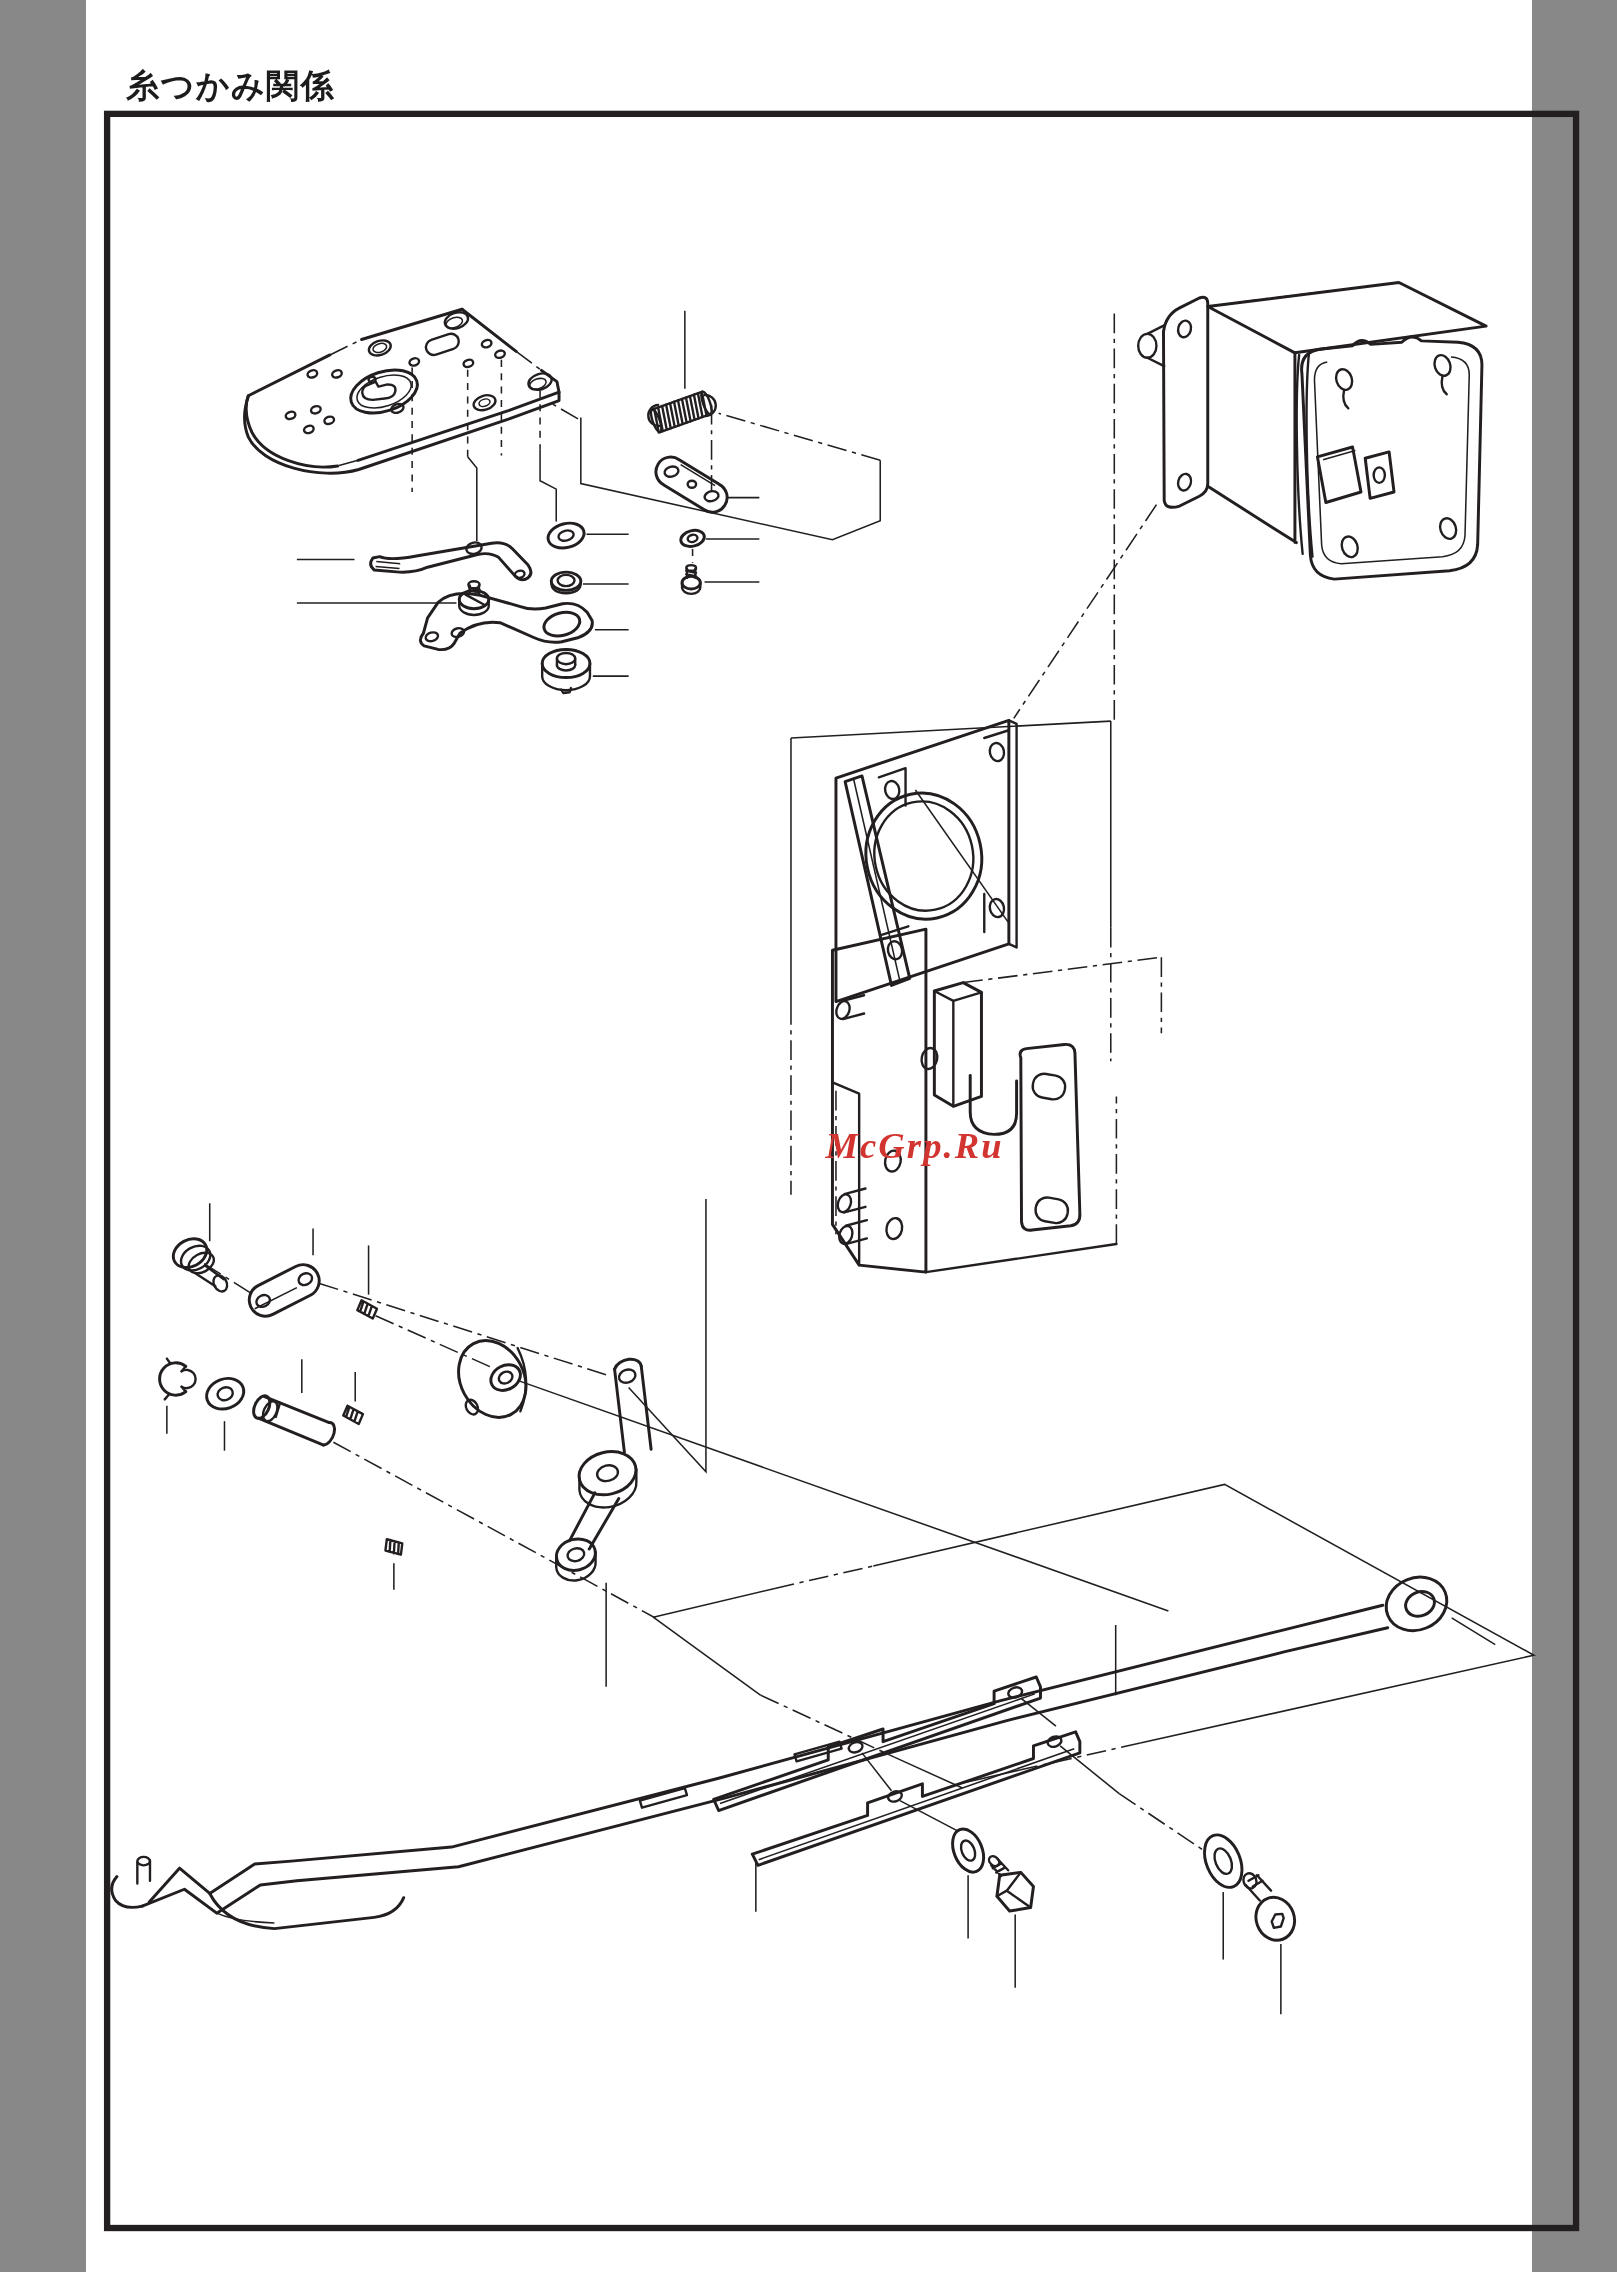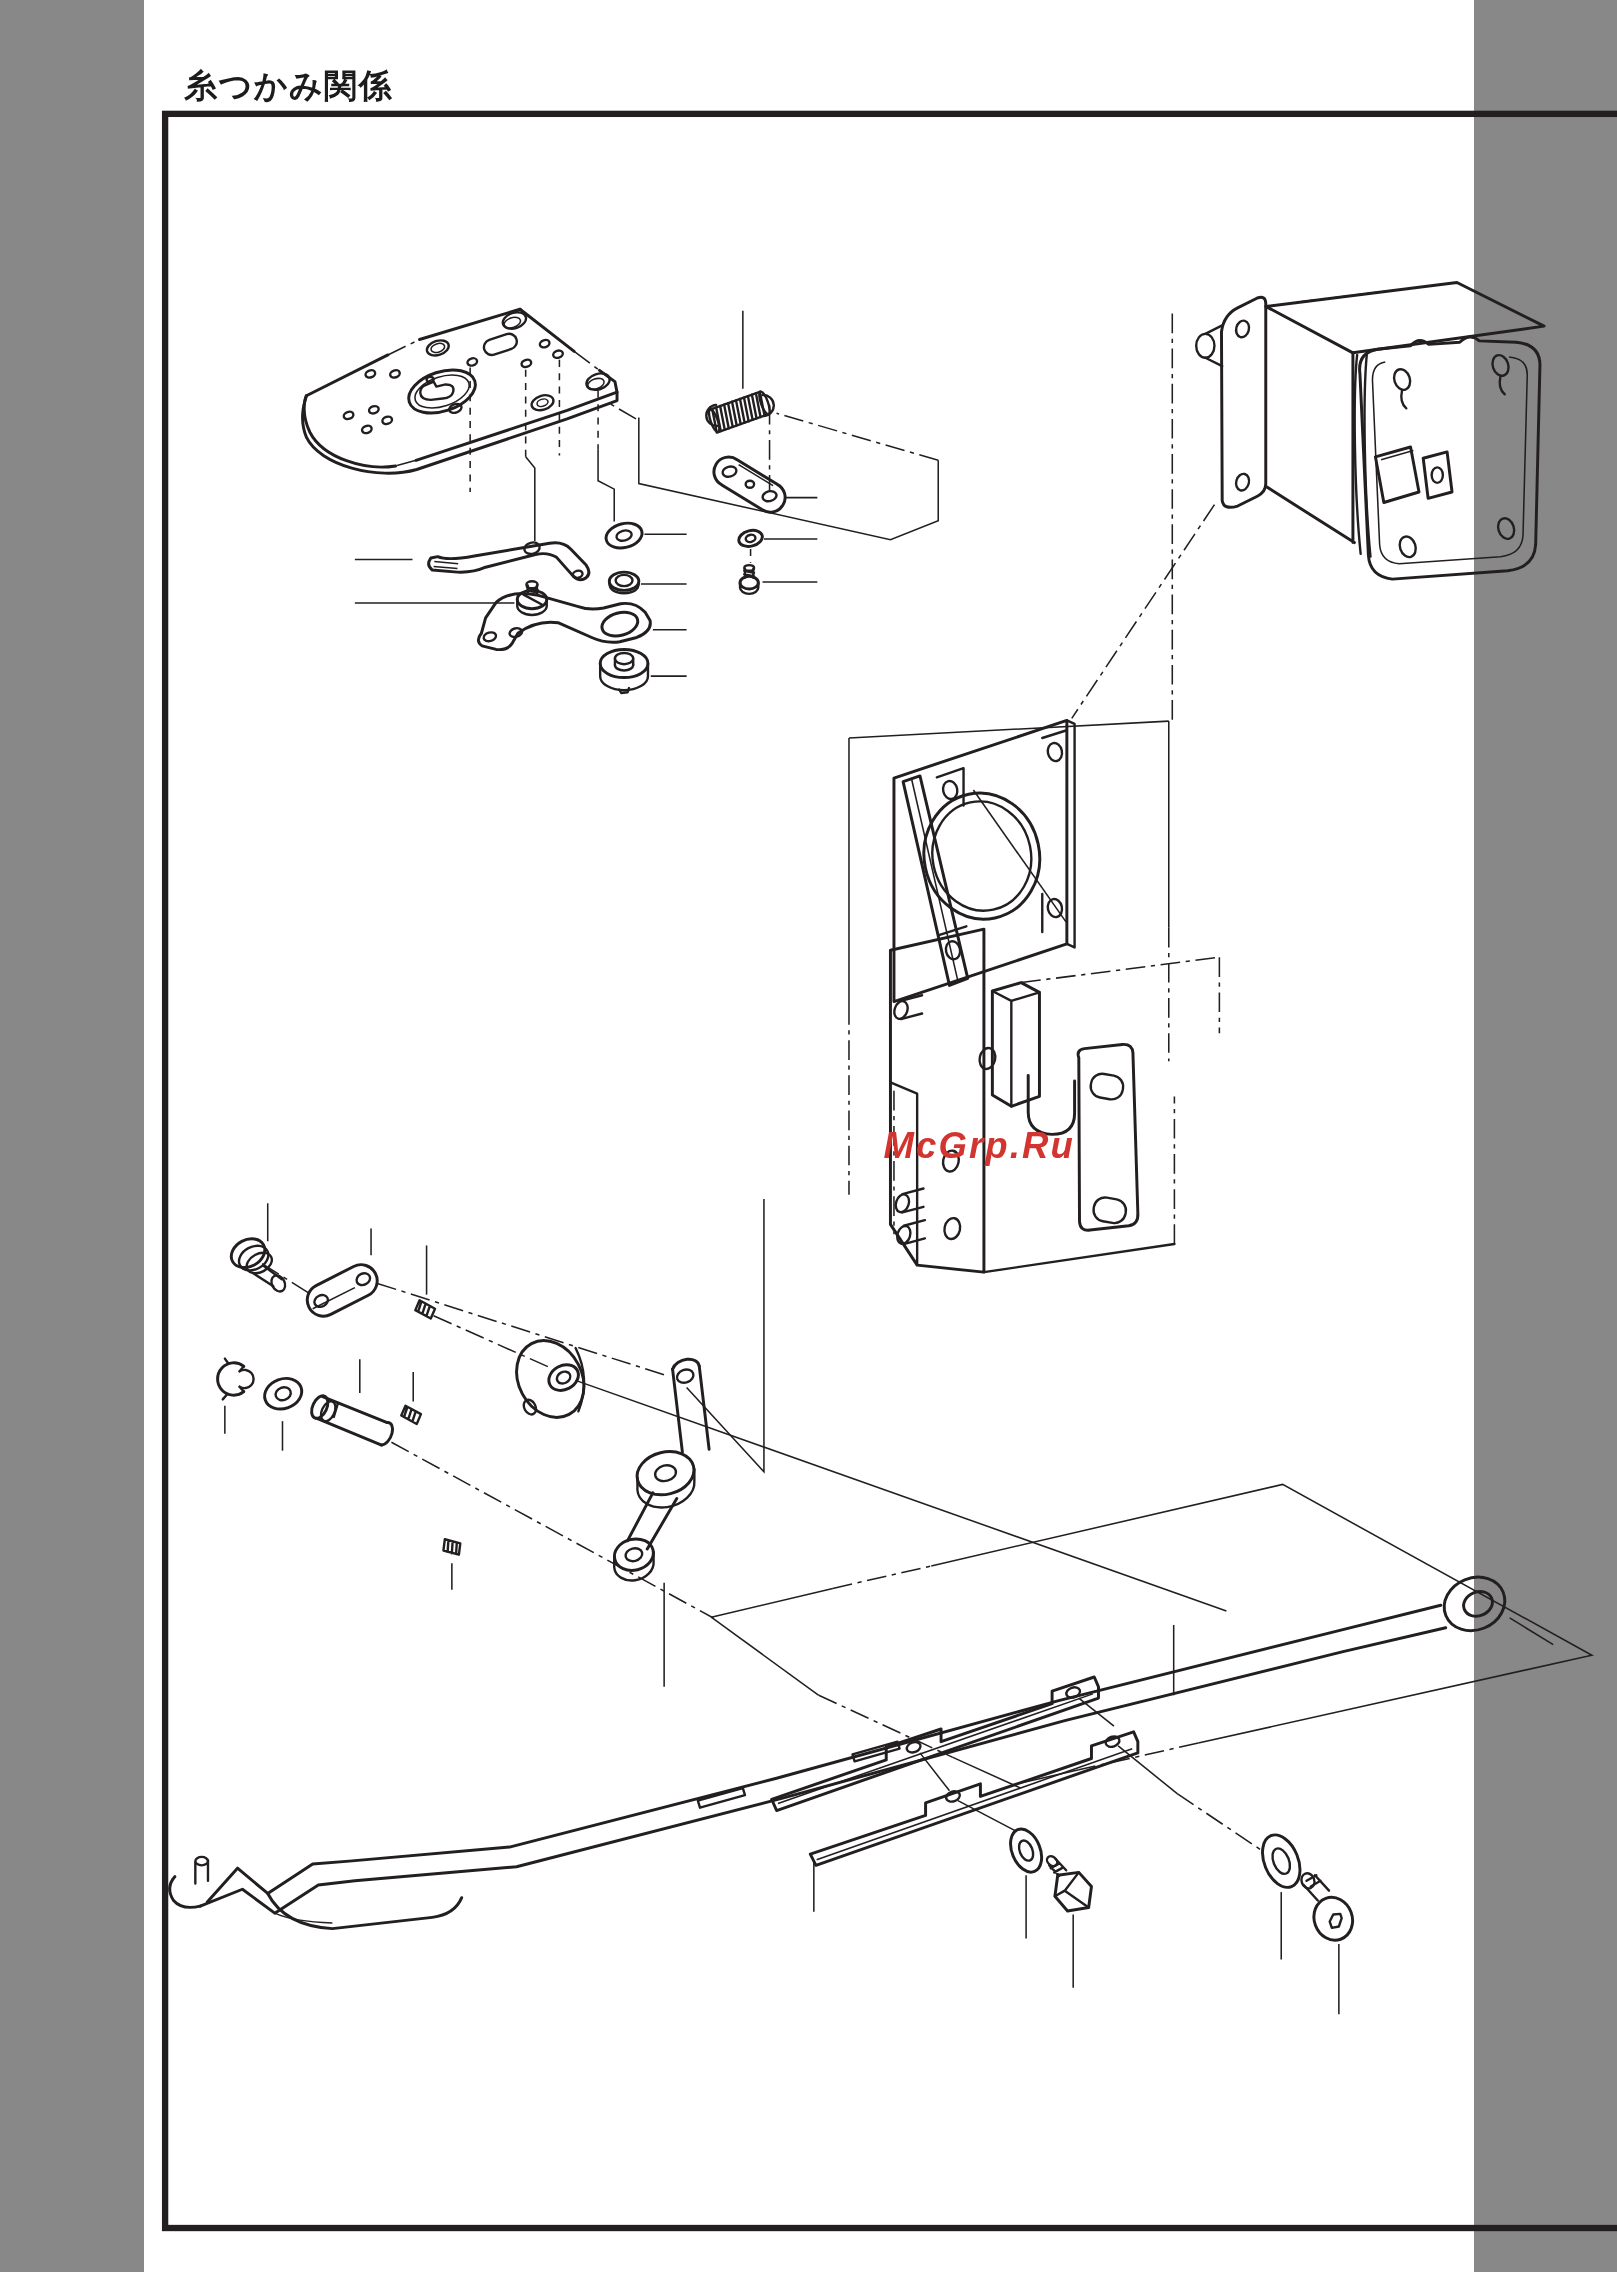--- a/index.html
+++ b/index.html
@@ -3,23 +3,23 @@
 <meta charset="utf-8">
 <style>
   :root{
     --line:#231f20;
     --wm:#d23430;
     --bg:#ffffff;
   }
   html,body{margin:0;padding:0;background:#888;}
   .sheet{
     position:relative;
-    width:1330px;height:2273px;
+    width:1446px;height:2273px;
     background:var(--bg);
-    font-family:Liberation Sans, sans-serif;
+    font-family:Liberation Serif, serif;
     margin:0 auto;
   }
   svg{position:absolute;inset:0;display:block;}
   .part{stroke:var(--line);fill:none;stroke-width:4.2;stroke-linecap:round;stroke-linejoin:round;}
   .part2{stroke:var(--line);fill:none;stroke-width:3.4;stroke-linecap:round;stroke-linejoin:round;}
   .thin{stroke:var(--line);fill:none;stroke-width:2.2;stroke-linecap:butt;}
   .dash{stroke:var(--line);fill:none;stroke-width:2.2;stroke-dasharray:10 9;}
   .dd{stroke:var(--line);fill:none;stroke-width:2.2;stroke-dasharray:28 8 6 8;}
   .frame{stroke:var(--line);fill:none;stroke-width:9;}
   .title-txt{fill:#1c1c1c;font-size:47px;font-weight:700;letter-spacing:2px;}

